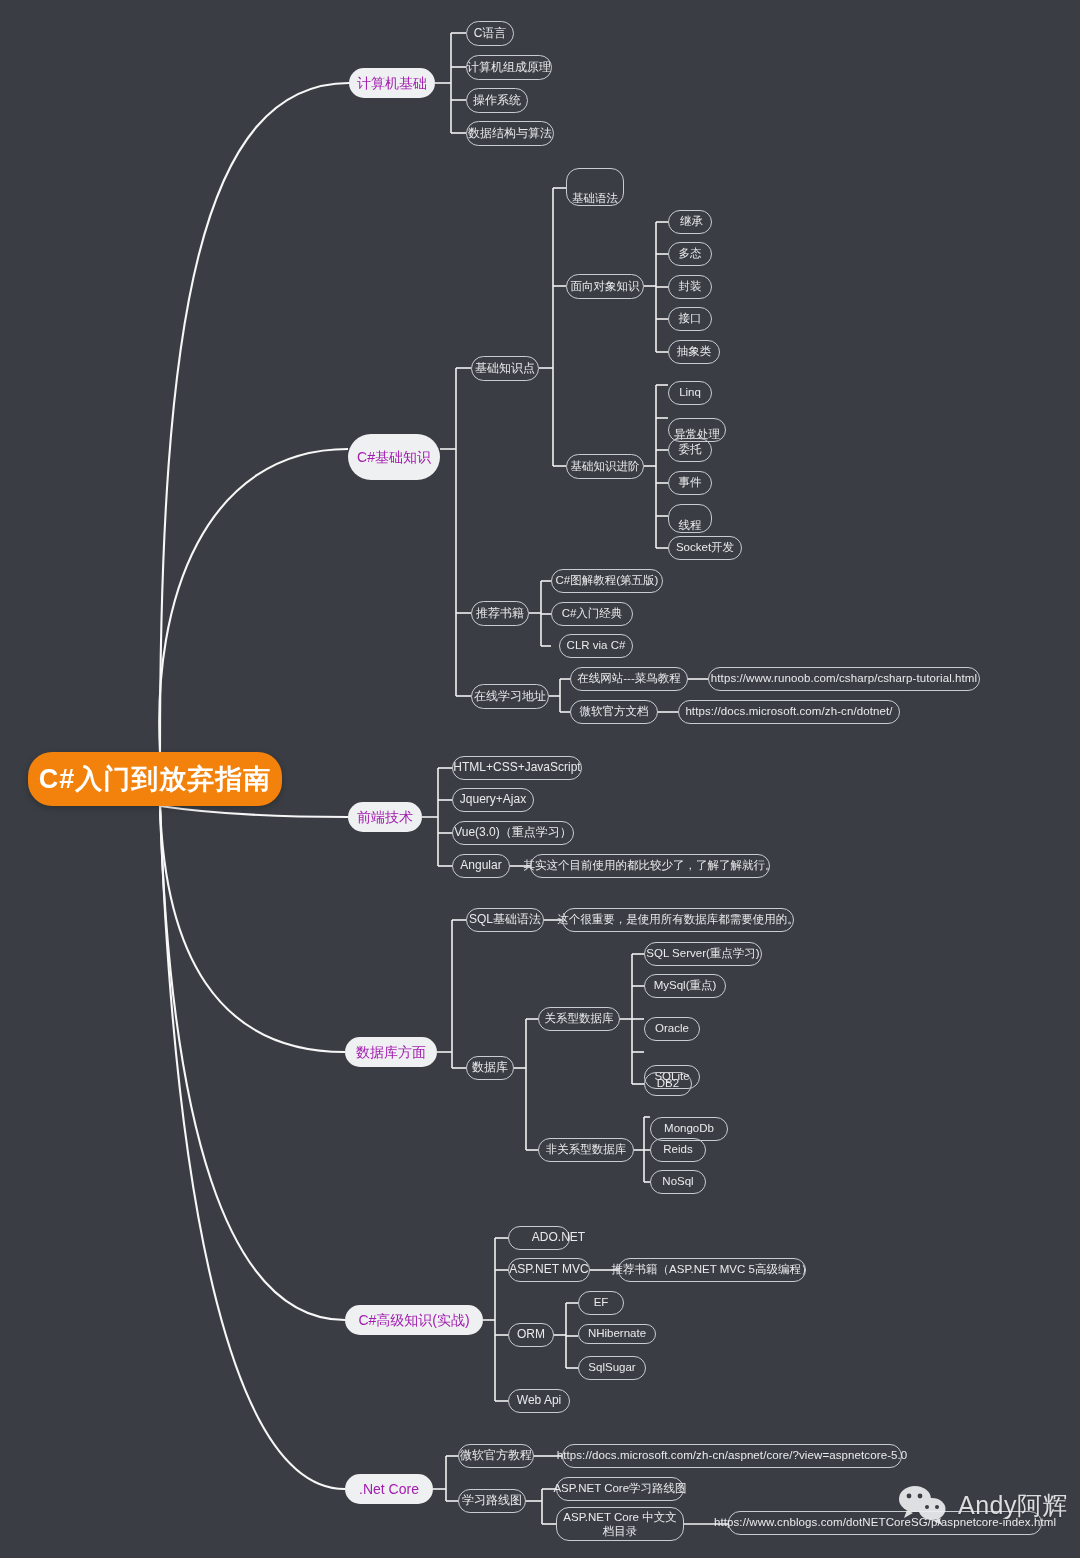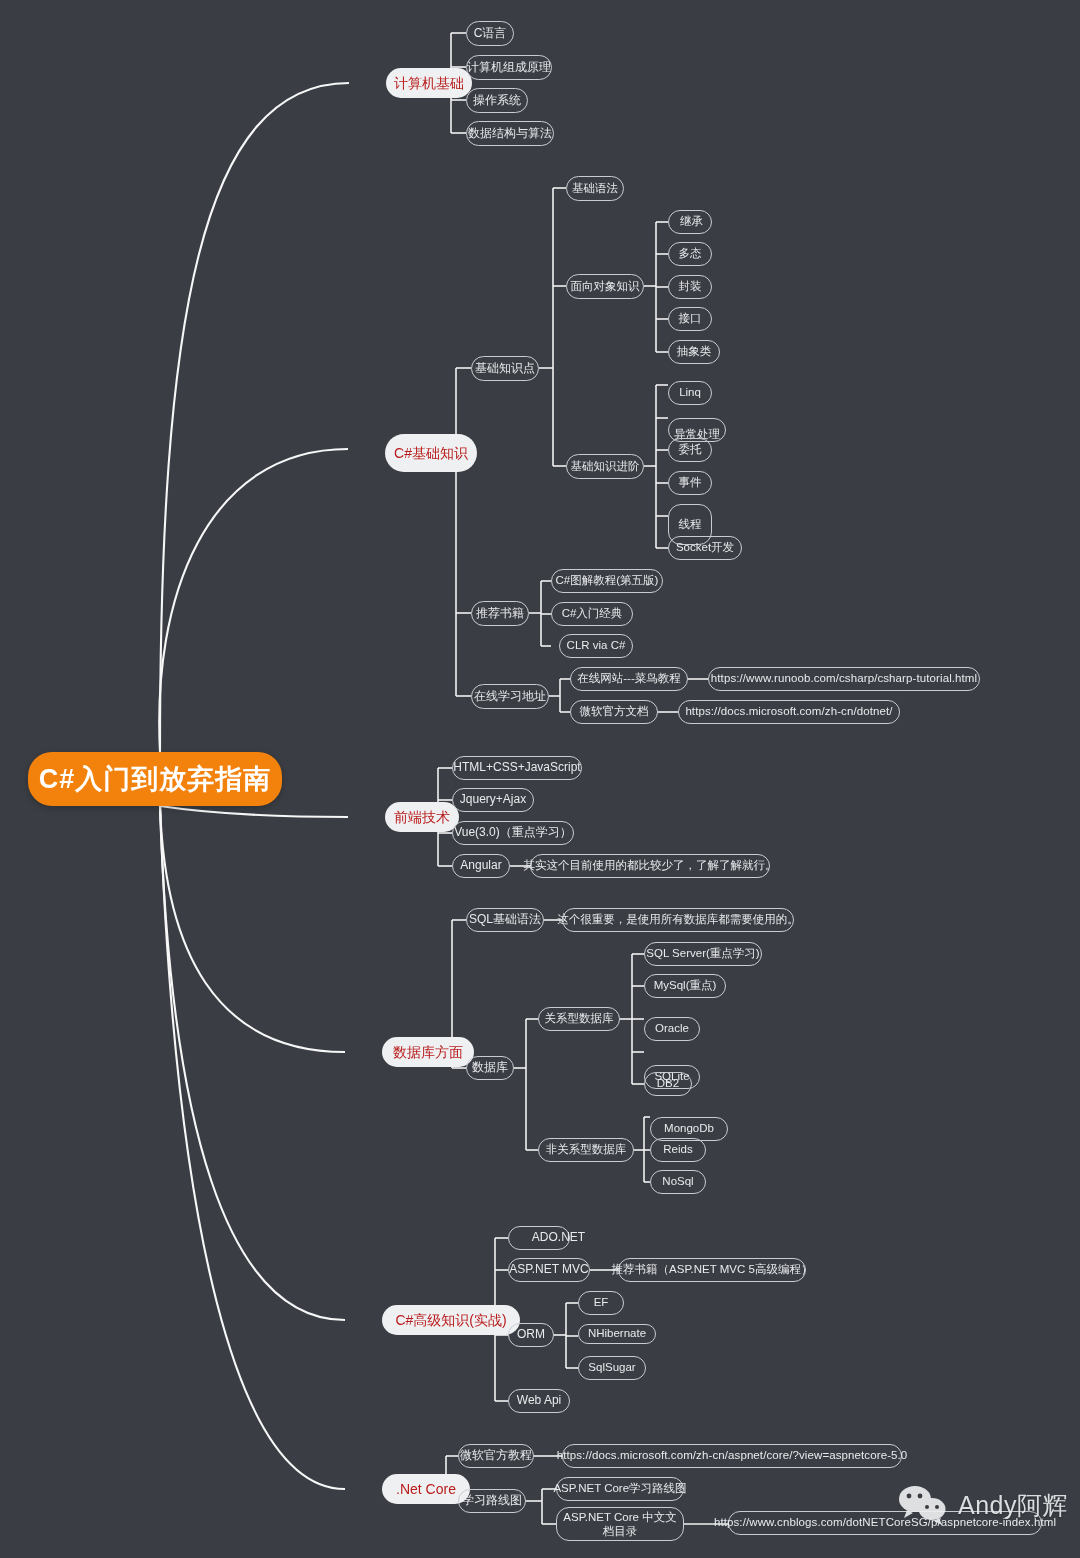--- a/index.html
+++ b/index.html
@@ -14,22 +14,22 @@
   .trunk{fill:none;stroke:#f7f7f7;stroke-width:2.1;}
   .node-box{
     position:absolute;box-sizing:border-box;
     display:flex;align-items:center;justify-content:center;
     border:1px solid #c9ccd1;border-radius:999px;
     color:#e9eaec;background:transparent;
     line-height:1.15;text-align:center;white-space:nowrap;
     padding:0 8px;
   }
   .lv1{
-    background:#eff0f2;border:none;color:#b91c1c;
-    border-radius:999px;font-size:14px;font-weight:400;margin-left:37px;
+    background:#eff0f2;border:none;color:#a21caf;
+    border-radius:999px;font-size:14px;font-weight:400;
   }
   .lv2{font-size:12px;border-radius:14px;}
   .lv3{font-size:11.5px;border-radius:13px;}
   .lv4{font-size:11.5px;border-radius:13px;}
   .note{font-size:11.5px;border-radius:13px;}
   .url{font-size:11.5px;border-radius:13px;letter-spacing:.1px;}
   .wrap2{white-space:normal;line-height:1.25;padding:0 6px;}
   #root-node{
     position:absolute;background:#f2820c;border:none;border-radius:24px;
     color:#ffffff;font-size:27px;font-weight:700;letter-spacing:1px;
@@ -194,27 +194,27 @@
 <div class="node-box lv2" id="n-b1c2" style="left: 466px; top: 55px; width: 86px; height: 25px;">
     <span>计算机组成原理</span>
   </div>
 <div class="node-box lv2" id="n-b1c3" style="left: 466px; top: 88px; width: 62px; height: 25px;">
     <span>操作系统</span>
   </div>
 <div class="node-box lv2" id="n-b1c4" style="left: 466px; top: 121px; width: 88px; height: 25px;">
     <span>数据结构与算法</span>
   </div>
 
-<div class="node-box lv1" id="n-b2" style="left: 348px; top: 434px; width: 92px; height: 38px;">
+<div class="node-box lv1" id="n-b2" style="left: 348px; top: 434px; width: 92px; height: 46px;">
     <span>C#基础知识</span>
   </div>
 <div class="node-box lv2" id="n-b2c1" style="left: 471px; top: 356px; width: 68px; height: 25px;">
     <span>基础知识点</span>
   </div>
-<div class="node-box lv3" id="n-b2c1a" style="left: 566px; top: 176px; width: 58px; height: 25px;">
+<div class="node-box lv3" id="n-b2c1a" style="left: 566px; top: 168px; width: 58px; height: 38px; align-items: flex-end;">
     <span>基础语法</span>
   </div>
 <div class="node-box lv3" id="n-b2c1b" style="left: 566px; top: 274px; width: 78px; height: 25px;">
     <span>面向对象知识</span>
   </div>
 <div class="node-box lv4" id="n-b2c1b1" style="left: 668px; top: 210px; width: 44px; height: 24px; justify-content: flex-end;">
     <span>继承</span>
   </div>
 <div class="node-box lv4" id="n-b2c1b2" style="left: 668px; top: 242px; width: 44px; height: 24px;">
     <span>多态</span>
@@ -236,21 +236,21 @@
   </div>
 <div class="node-box lv4" id="n-b2c1c2" style="left: 668px; top: 418px; width: 58px; height: 24px; align-items: flex-end;">
     <span>异常处理</span>
   </div>
 <div class="node-box lv4" id="n-b2c1c3" style="left: 668px; top: 438px; width: 44px; height: 24px;">
     <span>委托</span>
   </div>
 <div class="node-box lv4" id="n-b2c1c4" style="left: 668px; top: 471px; width: 44px; height: 24px;">
     <span>事件</span>
   </div>
-<div class="node-box lv4" id="n-b2c1c5" style="left: 668px; top: 504px; width: 44px; height: 41px;">
+<div class="node-box lv4" id="n-b2c1c5" style="left: 668px; top: 504px; width: 44px; height: 29px; align-items: flex-end;">
     <span>线程</span>
   </div>
 <div class="node-box lv4" id="n-b2c1c6" style="left: 668px; top: 536px; width: 74px; height: 24px;">
     <span>Socket开发</span>
   </div>
 <div class="node-box lv2" id="n-b2c2" style="left: 471px; top: 601px; width: 58px; height: 25px;">
     <span>推荐书籍</span>
   </div>
 <div class="node-box lv3" id="n-b2c2a" style="left: 551px; top: 569px; width: 112px; height: 24px;">
     <span>C#图解教程(第五版)</span>

